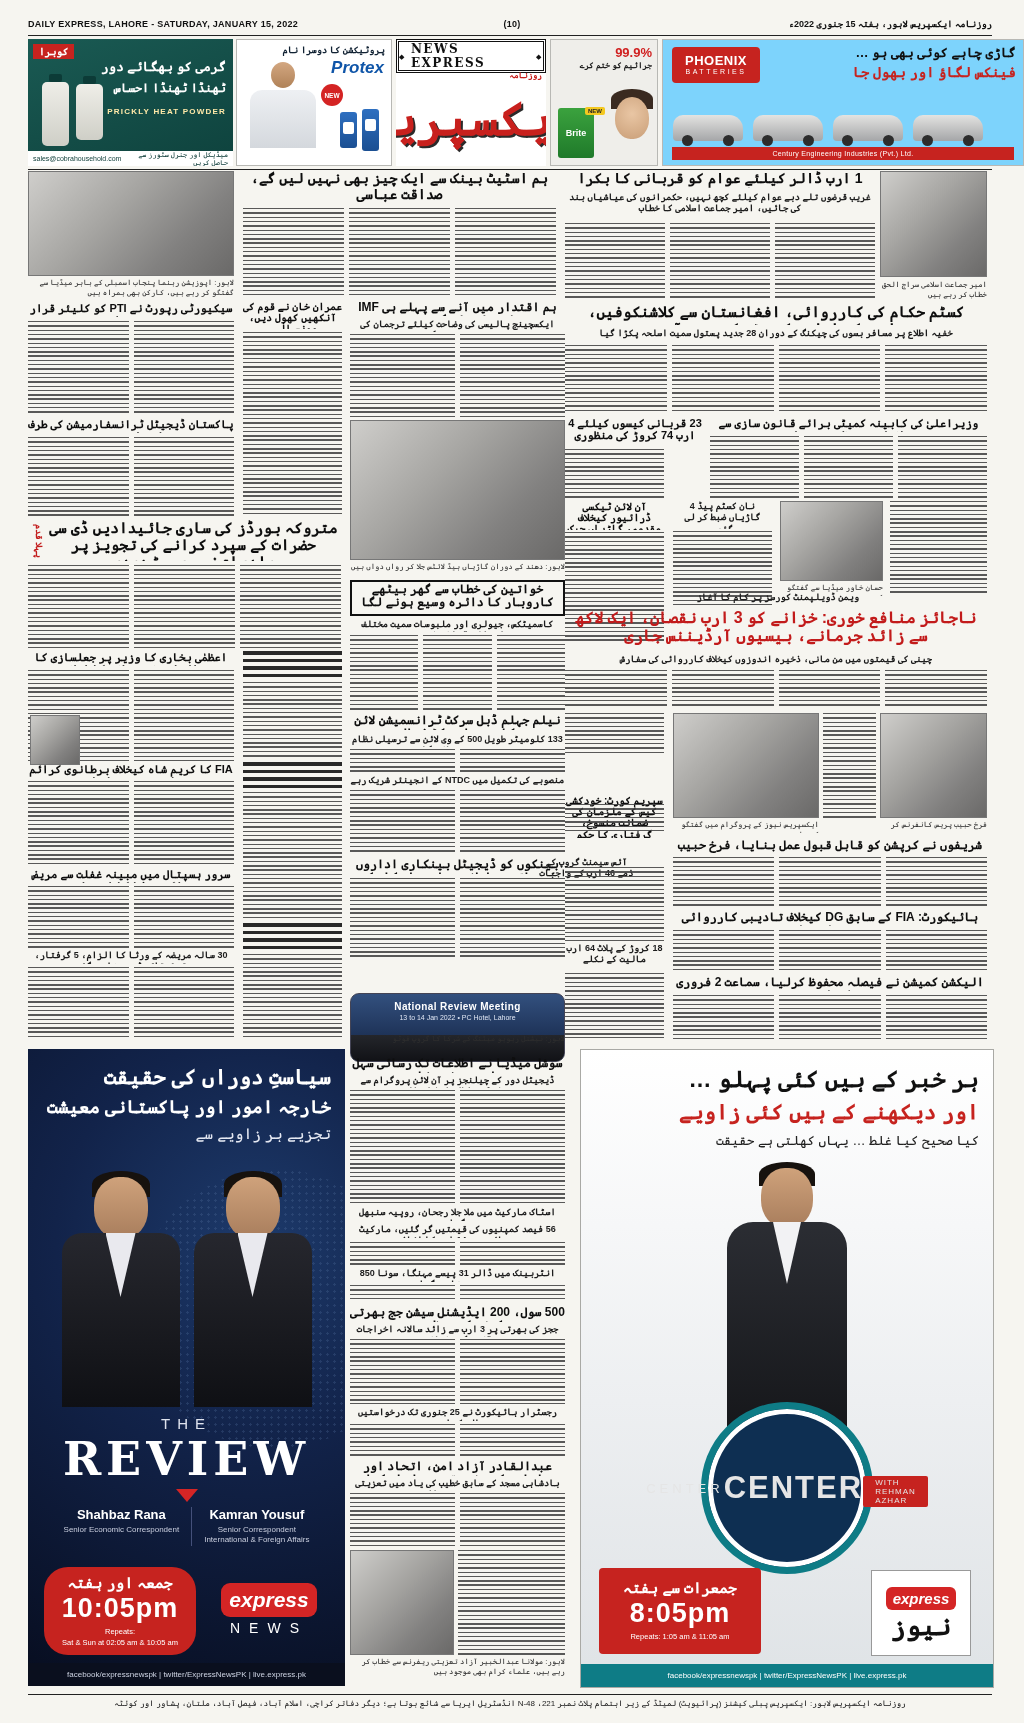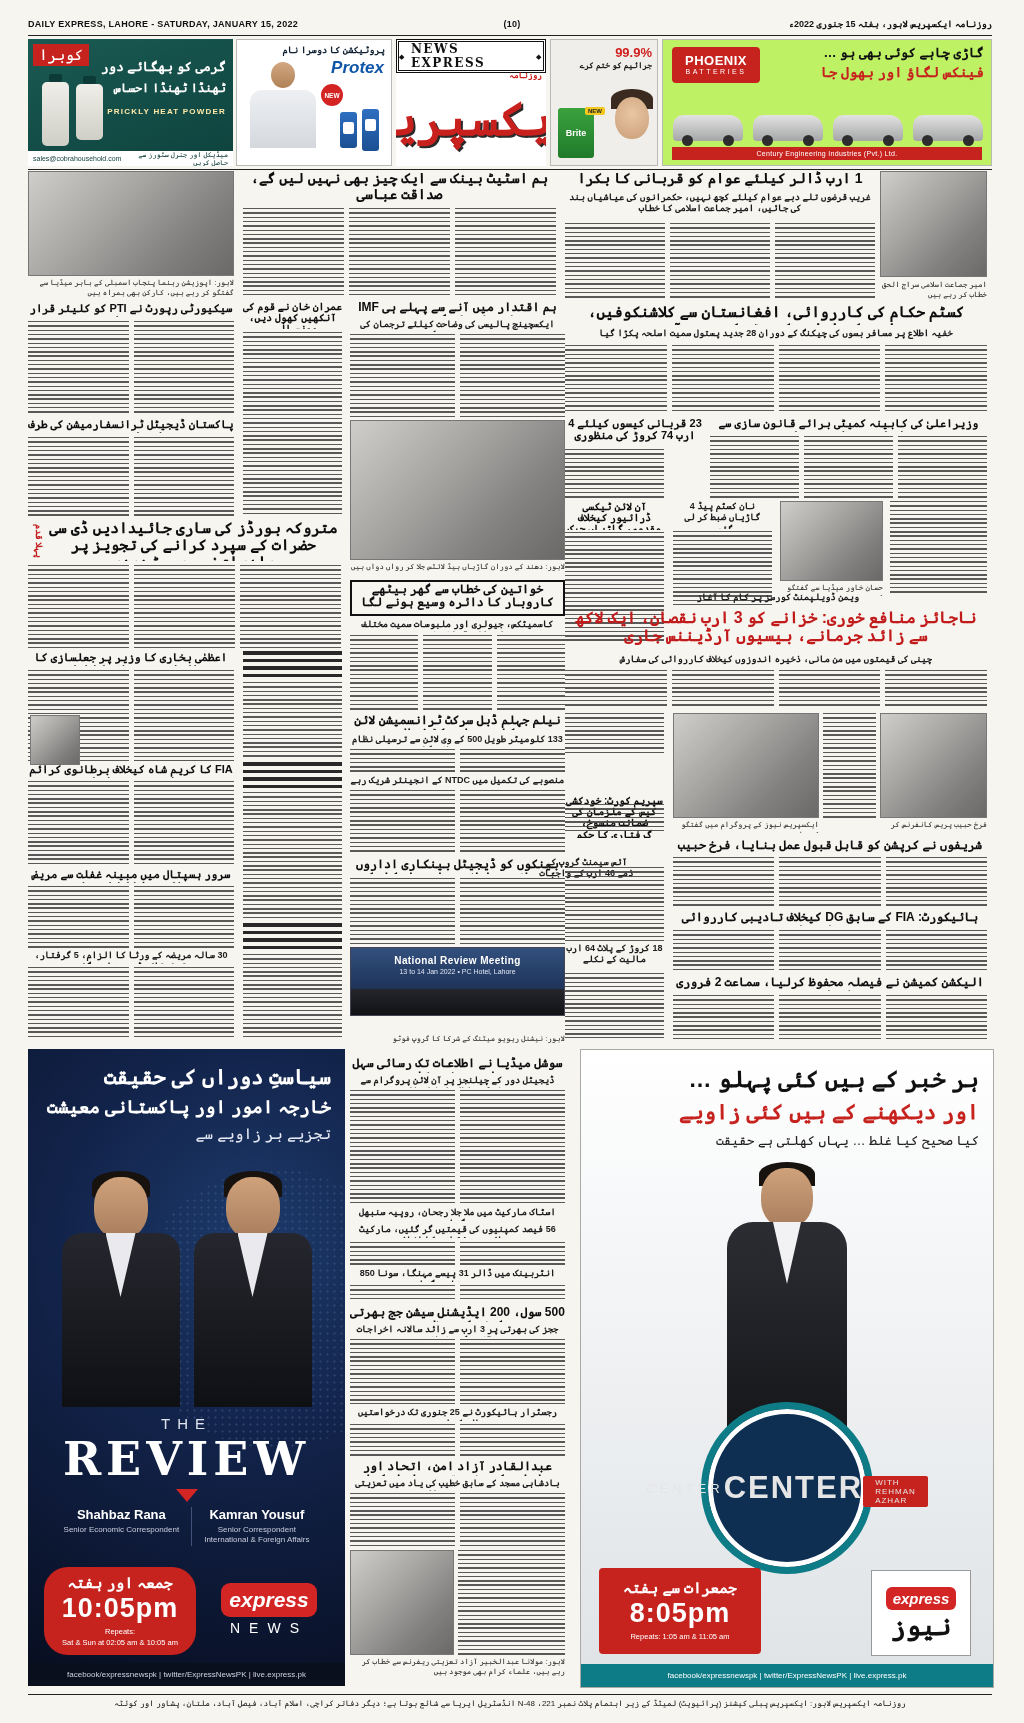--- a/index.html
+++ b/index.html
@@ -22,21 +22,21 @@
   .photo{background:linear-gradient(135deg,#cfcecb,#a6a5a2 40%,#828180 72%,#6a6968);border:1px solid #777;}
   .photo.panel{background:linear-gradient(180deg,#33507e,#20365c 55%,#122442);border:1px solid #445;
                color:#fff;display:flex;flex-direction:column;align-items:center;padding-top:7px;gap:2px;}
   .panel .pl1{font-size:10px;font-weight:bold;letter-spacing:.4px;}
   .panel .pl2{font-size:7px;color:#dfe6f4;}
   .panel .band{margin-top:auto;width:100%;height:26px;background:linear-gradient(180deg,#24262b,#111216);}
   .vlab{color:#c21b1b;font-weight:bold;font-size:9px;writing-mode:vertical-rl;text-align:center;direction:rtl;}
   
   .ad{position:absolute;top:39px;height:127px;overflow:hidden;box-sizing:border-box;}
   .ad-cobra{left:28px;width:205px;background:linear-gradient(160deg,#1a5a53,#0e423d);}
-  .cobra-brand{position:absolute;left:5px;top:5px;background:#c6231f;color:#fff;font-size:15px;font-weight:normal;padding:2px 6px;direction:rtl;}
+  .cobra-brand{position:absolute;left:5px;top:5px;background:#c6231f;color:#fff;font-size:10px;font-weight:bold;padding:2px 6px;direction:rtl;}
   .cobra-l1{position:absolute;right:7px;top:20px;color:#fff;font-weight:bold;font-size:13px;direction:rtl;}
   .cobra-l2{position:absolute;right:7px;top:42px;color:#fff;font-weight:bold;font-size:12px;direction:rtl;}
   .cobra-prod{position:absolute;right:7px;top:68px;color:#ffe9a8;font-size:8px;letter-spacing:1.2px;font-weight:bold;}
   .bottle{position:absolute;bottom:20px;width:27px;height:64px;background:linear-gradient(#efeee8,#cfcfc7);border-radius:5px;}
   .bottle::before{content:"";position:absolute;top:-8px;left:25%;width:50%;height:8px;background:#0c3b37;border-radius:2px;}
   .cobra-foot{position:absolute;bottom:0;left:0;right:0;height:15px;background:#fff;color:#0c3b37;font-size:7px;
               display:flex;justify-content:space-between;align-items:center;padding:0 5px;}
   .cobra-foot .u{direction:rtl;}
   .ad-protex{left:236px;width:156px;background:#fff;border:1px solid #b8b8b4;}
   .protex-urdu{position:absolute;top:5px;right:6px;font-size:9px;font-weight:bold;direction:rtl;color:#123;}
@@ -57,21 +57,21 @@
   .mh-tag{position:absolute;top:32px;right:4px;font-size:8px;color:#c8201d;font-weight:bold;direction:rtl;}
   .ad-brite{left:550px;width:108px;background:#efeeea;border:1px solid #b8b8b4;}
   .brite-claim{position:absolute;top:5px;right:5px;color:#d01f1f;font-weight:bold;font-size:13px;}
   .brite-cu{position:absolute;top:21px;right:5px;font-size:8px;font-weight:bold;direction:rtl;color:#222;}
   .brite-face{position:absolute;right:8px;bottom:26px;width:34px;height:42px;border-radius:50% 50% 46% 46%;
               background:radial-gradient(circle at 50% 40%,#e9c6a4,#c99e77);}
   .brite-hair{position:absolute;right:4px;bottom:56px;width:42px;height:20px;border-radius:50% 50% 0 0;background:#3a2a20;}
   .brite-prod{position:absolute;left:7px;bottom:7px;width:36px;height:50px;border-radius:3px;color:#fff;font-weight:bold;font-size:9px;
               background:linear-gradient(#3ba23e,#1f7a2a);display:flex;align-items:center;justify-content:center;}
   .brite-new{position:absolute;left:34px;bottom:50px;background:#f4c81f;color:#222;font-size:6px;font-weight:bold;padding:1px 3px;border-radius:2px;}
-  .ad-phx{left:662px;width:330px;background:#bef264;border:1px solid #b8b8b4;}
+  .ad-phx{left:662px;width:362px;background:#7dd3fc;border:1px solid #b8b8b4;}
   .phx-u1{position:absolute;top:5px;right:7px;font-size:13px;font-weight:bold;direction:rtl;color:#101010;}
   .phx-u2{position:absolute;top:24px;right:7px;font-size:14px;font-weight:bold;direction:rtl;color:#c6231f;}
   .phx-box{position:absolute;top:7px;left:9px;width:88px;height:36px;background:#c6231f;color:#fff;border-radius:4px;
            display:flex;flex-direction:column;align-items:center;justify-content:center;line-height:1.1;}
   .phx-box .b1{font-size:13px;font-weight:bold;letter-spacing:.5px;}
   .phx-box .b2{font-size:7px;letter-spacing:2.5px;}
   .car{position:absolute;bottom:24px;width:70px;height:26px;border-radius:10px 14px 4px 4px;
        background:linear-gradient(#e3e3e1,#a5a6a8);}
   .car::before,.car::after{content:"";position:absolute;bottom:-5px;width:11px;height:11px;border-radius:50%;background:#2d2d2d;}
   .car::before{left:9px;} .car::after{right:9px;}
@@ -302,21 +302,21 @@
       <div class="blk sub" style="left: 350px; width: 215px; top: 775px; height: 13px;">منصوبے کی تکمیل میں NTDC کے انجینئر شریک رہے</div>
       <div class="blk body" style="left: 350px; width: 215px; top: 790px; height: 65px;">
         <div class="col"></div>
         <div class="col"></div>
       </div>
       <div class="blk hl" style="left: 350px; width: 215px; top: 858px; height: 16px; font-size: 12px;">بینکوں کو ڈیجیٹل بینکاری اداروں کے ساتھ معاملات پر اعتماد کا حکم</div>
       <div class="blk body" style="left: 350px; width: 215px; top: 878px; height: 80px;">
         <div class="col"></div>
         <div class="col"></div>
       </div>
-      <div class="blk photo panel" style="left: 350px; width: 215px; top: 947px; height: 69px;">
+      <div class="blk photo panel" style="left: 350px; width: 215px; top: 993px; height: 69px; border-radius: 9px;">
         <div class="pl1">National Review Meeting</div>
         <div class="pl2">13 to 14 Jan 2022   •   PC Hotel, Lahore</div>
         <div class="band"></div>
       </div>
       <div class="blk cap" style="left: 350px; width: 215px; top: 1034px; height: 12px;">لاہور: نیشنل ریویو میٹنگ کے شرکا کا گروپ فوٹو</div>
       <div class="blk hl" style="left: 565px; width: 310px; top: 171px; height: 17px; font-size: 14px;">1 ارب ڈالر کیلئے عوام کو قربانی کا بکرا بنایا گیا، سراج الحق</div>
       <div class="blk sub" style="left: 565px; width: 310px; top: 192px; height: 28px;">غریب قرضوں تلے دبے عوام کیلئے کچھ نہیں، حکمرانوں کی عیاشیاں بند کی جائیں، امیر جماعت اسلامی کا خطاب</div>
       <div class="blk body" style="left: 565px; width: 310px; top: 223px; height: 75px;">
         <div class="col"></div>
         <div class="col"></div>

